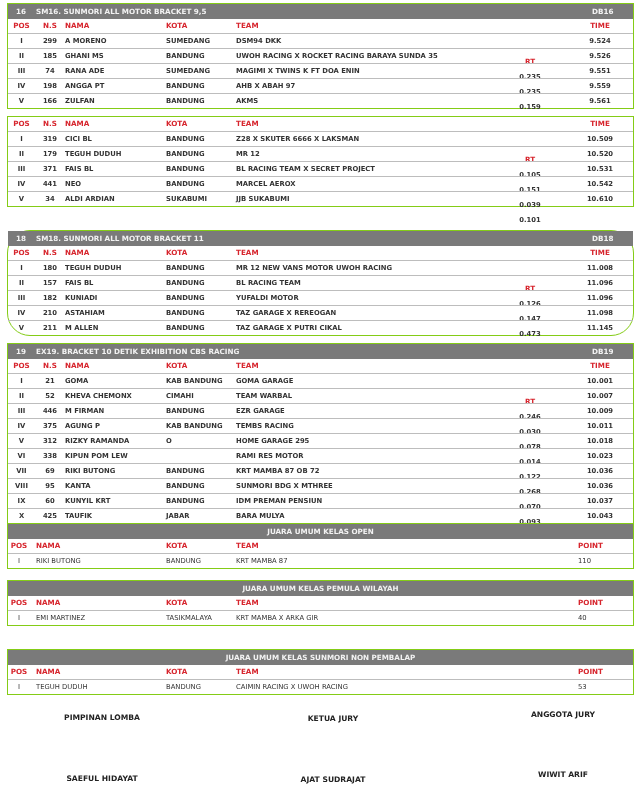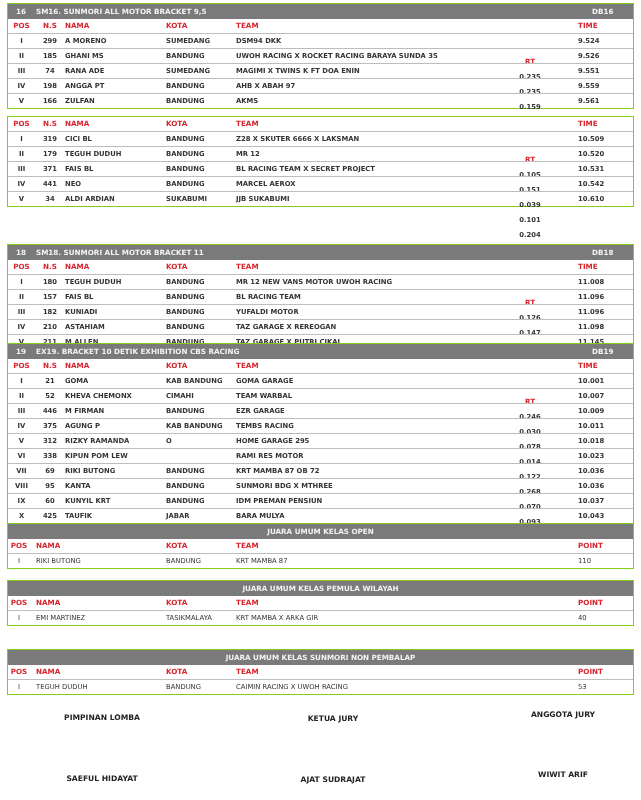--- a/index.html
+++ b/index.html
@@ -16,21 +16,21 @@
   .row { height: 14px; position: relative; border-top: 1px solid #bdbdbd;
          font-size: 6.8px; font-weight: bold; line-height: 14px; color: #333; }
   .row.hdr { border-top: none; color: #d7262e; font-size: 7.2px; }
   .c { position: absolute; white-space: nowrap; }
   .pos { left: 0; width: 27px; text-align: center; }
   .ns { left: 30px; width: 24px; text-align: center; }
   .nama { left: 57px; }
   .kota { left: 158px; }
   .team { left: 228px; }
   .rt { left: 500px; width: 44px; text-align: center; margin-top: 36px; }
-  .time { left: 570px; width: 44px; }
+  .time { left: 570px; width: 44px; text-align: center; }
   .sum .row { font-weight: normal; }
   .sum .row.hdr { font-weight: bold; }
   .sum .pos { left: 2px; width: 18px; }
   .sum .nama { left: 28px; }
   .sum .kota { left: 158px; }
   .sum .team { left: 228px; }
   .sum .point { left: 570px; width: 44px; }
   .sig { position: absolute; font-size: 7.6px; font-weight: bold; color: #222;
          width: 160px; text-align: center; }
 </style>
@@ -148,21 +148,21 @@
       <div class="row">
         <span class="c pos">V</span>
         <span class="c ns">34</span>
         <span class="c nama">ALDI ARDIAN</span>
         <span class="c kota">SUKABUMI</span>
         <span class="c team">JJB SUKABUMI</span>
         <span class="c rt">0.204</span>
         <span class="c time">10.610</span>
       </div>
     </div>
-    <div class="tbl" style="top: 244px;">
+    <div class="tbl" style="top: 230px; border-radius: 23px;">
       <div class="bar">
         <span class="num">18</span>
         <span class="ttl">SM18. SUNMORI ALL MOTOR BRACKET 11</span>
         <span class="db">DB18</span>
       </div>
       <div class="row hdr">
         <span class="c pos">POS</span>
         <span class="c ns">N.S</span>
         <span class="c nama">NAMA</span>
         <span class="c kota">KOTA</span>

